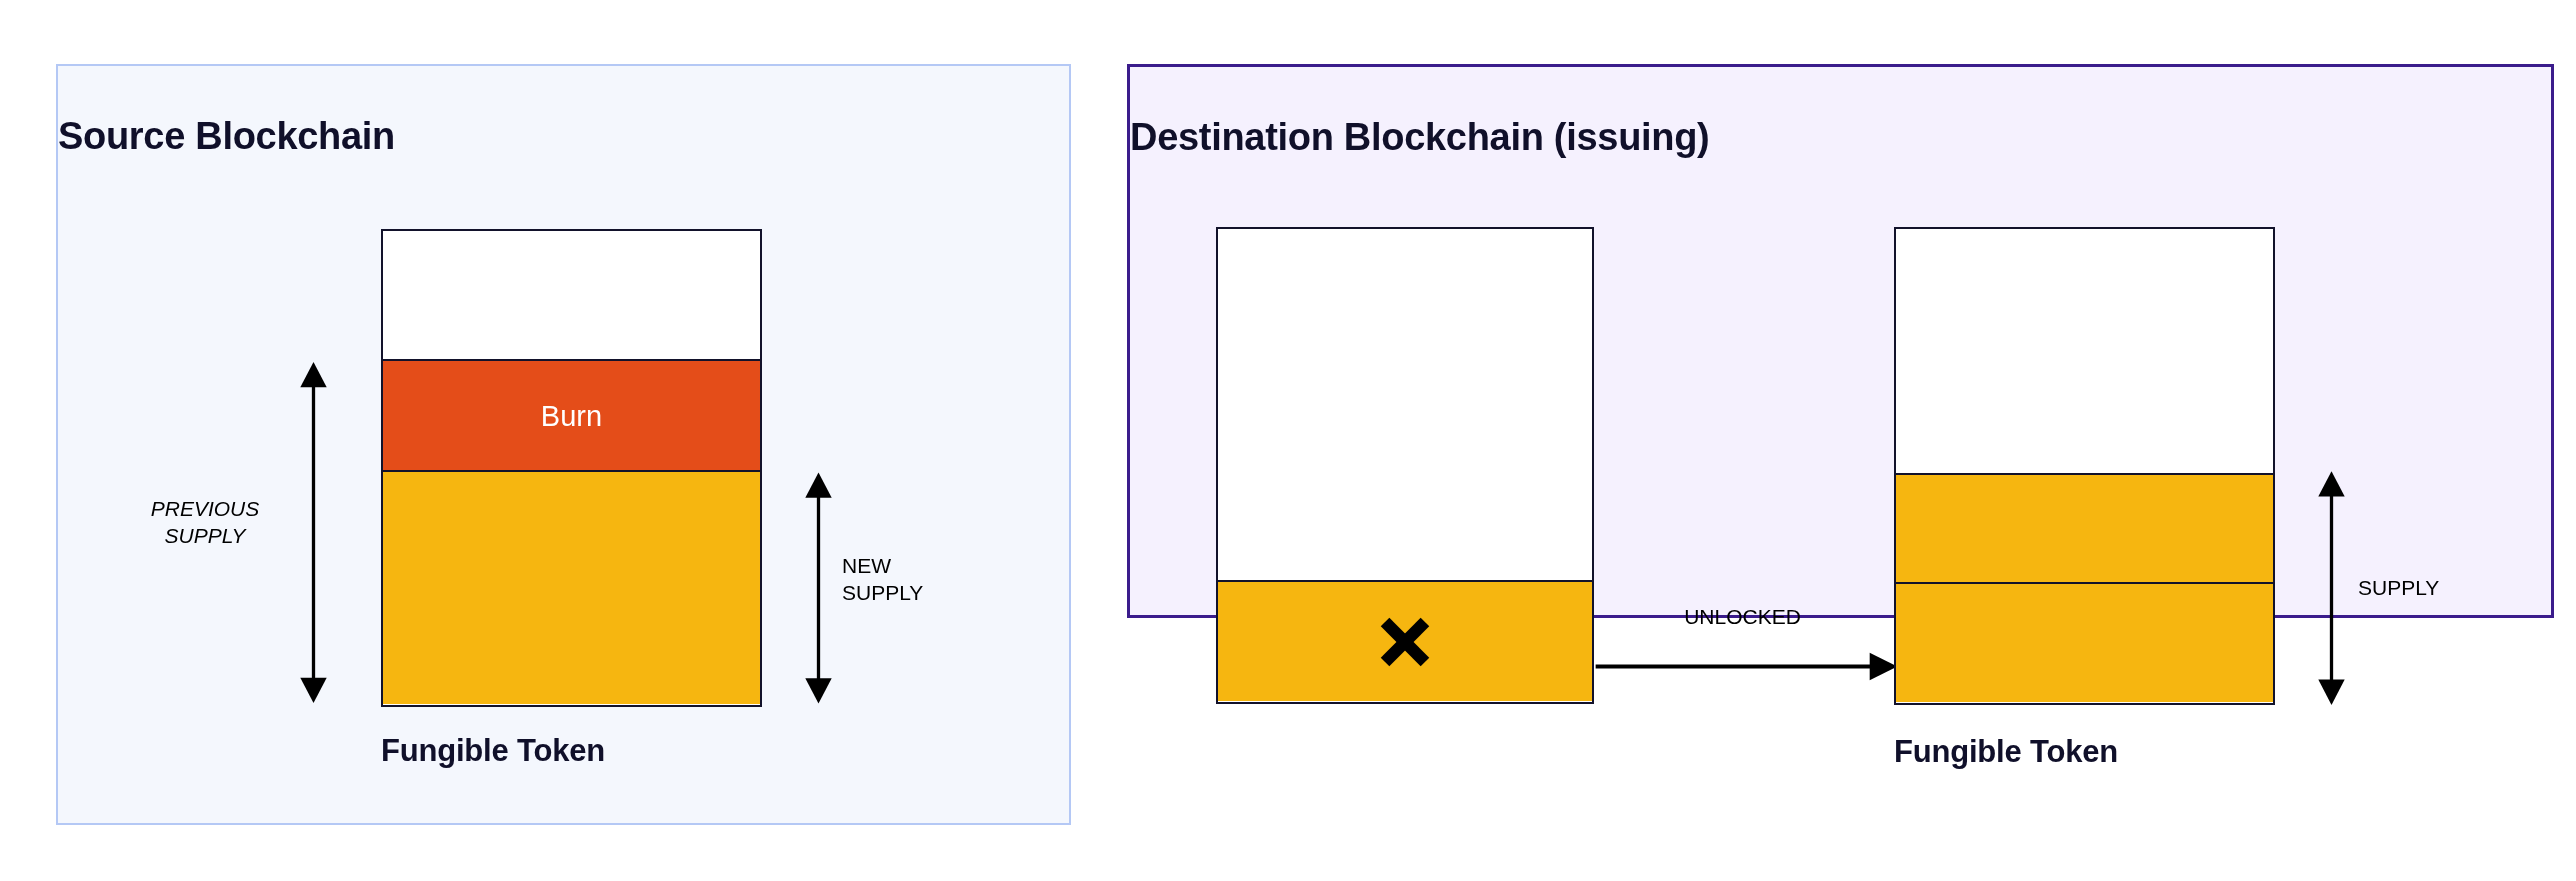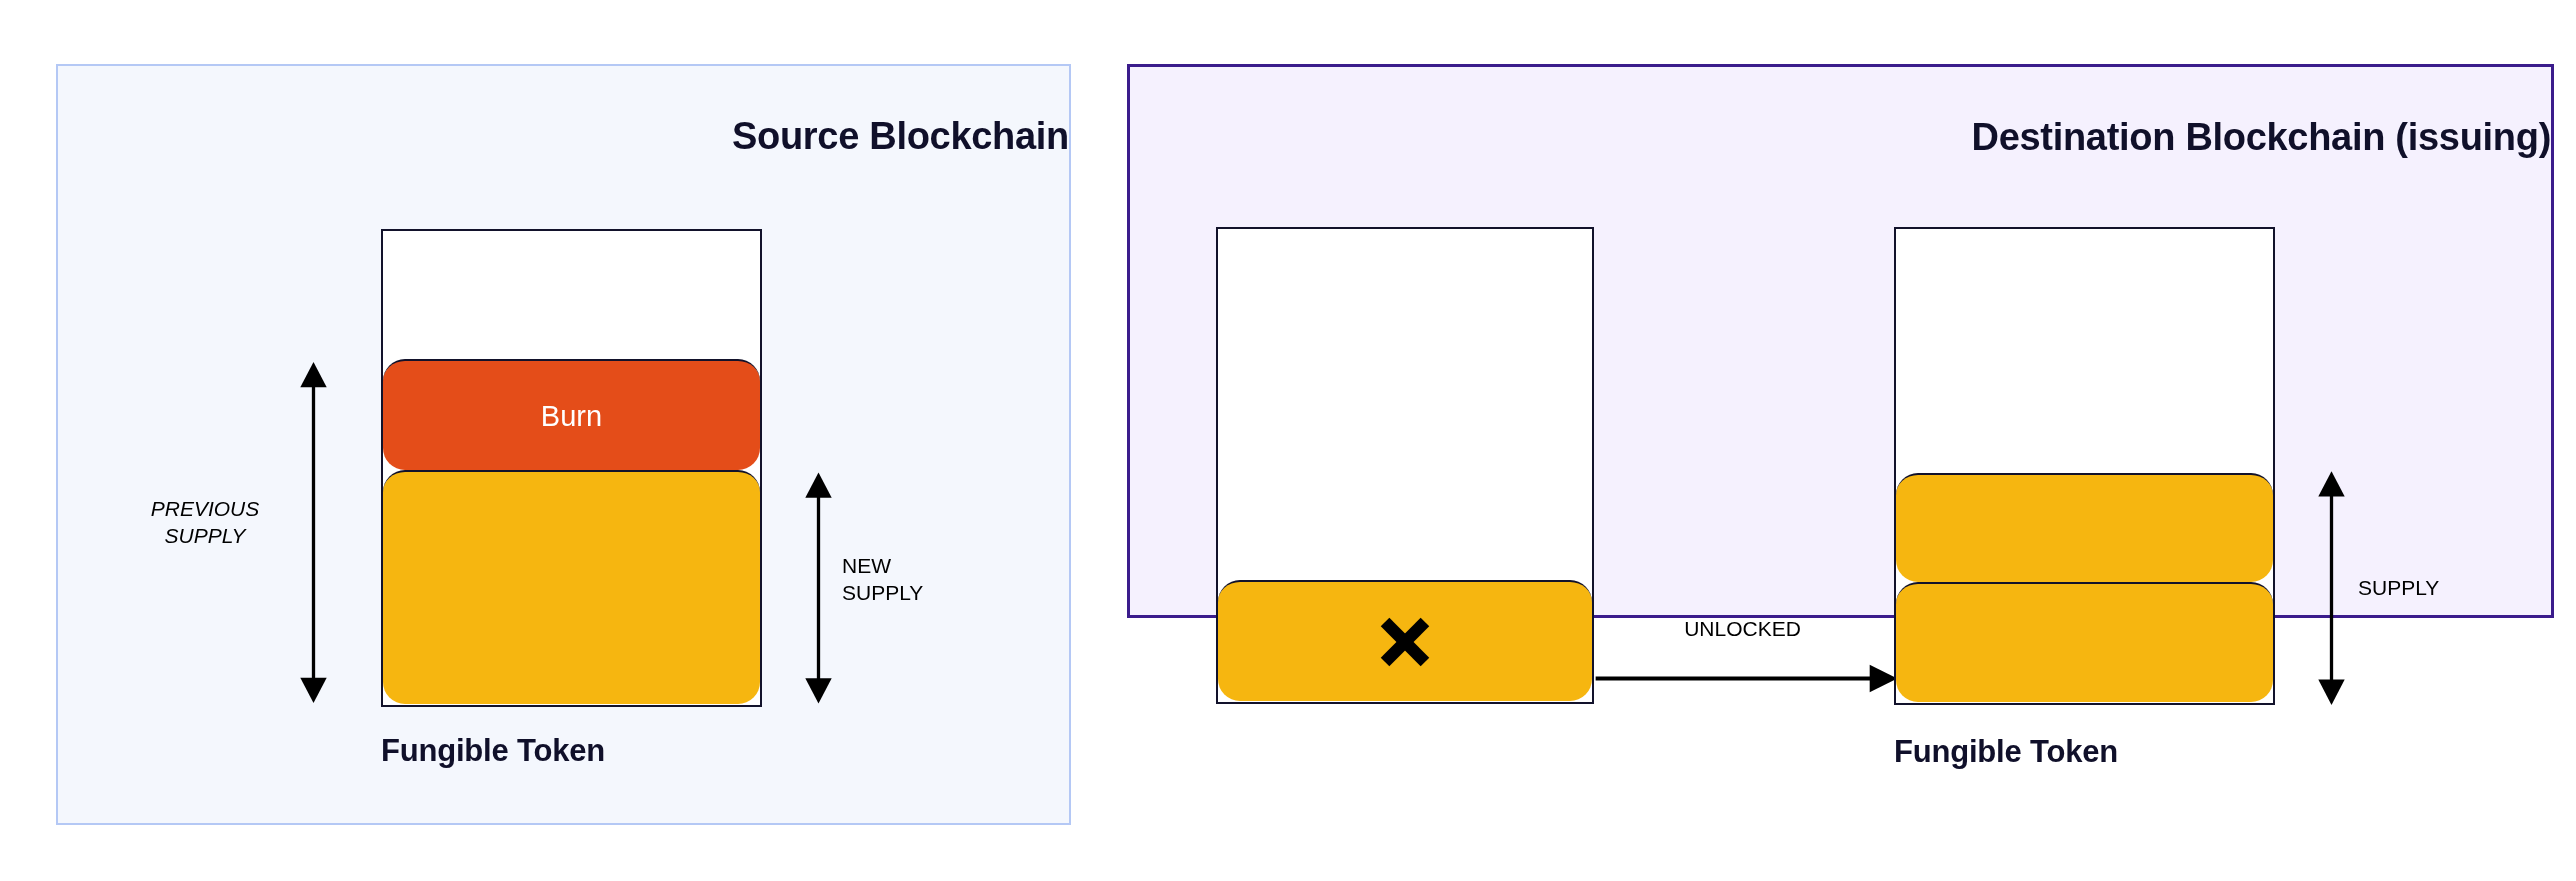--- a/index.html
+++ b/index.html
@@ -23,21 +23,21 @@
   }
   #panel-destination {
     left: 1127px; top: 64px; width: 1427px; height: 554px;
     background: #f5f1fe;
     border: 3.3px solid #3b1c8c;
   }
   .panel-title {
     position: absolute;
     left: 0; right: 0;
     top: 49px;
-    text-align: right;
+    text-align: left;
     font-size: 38px;
     font-weight: 700;
     color: #10102a;
     letter-spacing: -0.3px;
     white-space: nowrap;
   }
 
   
   .stack {
     position: absolute;
@@ -46,21 +46,21 @@
     background: #ffffff;
   }
   .seg {
     position: absolute;
     left: 0; right: 0;
     box-sizing: border-box;
   }
   .seg-white { background: #ffffff; }
   .seg-burn  { background: #e44d19; }
   .seg-gold  { background: #f6b610; }
-  .seg-top-rule { border-top: 2.8px solid #12122b; border-radius: 22px; }
+  .seg-top-rule { border-top: 2.8px solid #12122b; }
 
   .seg-label {
     position: absolute;
     left: 0; right: 0;
     top: 50%;
     transform: translateY(-50%);
     text-align: center;
     font-size: 29px;
     font-weight: 400;
     color: #ffffff;
@@ -158,21 +158,21 @@
         <div class="xmark" style="left: 50%; top: 50%; transform: translate(-50%, -50%);">
           <svg width="51" height="51" viewBox="0 0 92 92" aria-hidden="true">
             <line x1="10" y1="10" x2="82" y2="82" stroke="#000000" stroke-width="22" stroke-linecap="butt"></line>
             <line x1="82" y1="10" x2="10" y2="82" stroke="#000000" stroke-width="22" stroke-linecap="butt"></line>
           </svg>
         </div>
       </div>
     </div>
 
 
-    <div class="flow" style="left: 465px; top: 596px;">
+    <div class="flow" style="left: 465px; top: 584px;">
       <svg width="303" height="31" viewBox="0 0 545 56" aria-hidden="true">
         <line x1="0" y1="28" x2="505" y2="28" stroke="#000000" stroke-width="7"></line>
         <polygon points="545,28 495,53 495,3" fill="#000000"></polygon>
       </svg>
       <div class="flow-label" style="left: 0; top: -46px; width: 295px;">UNLOCKED</div>
     </div>
 
     <div class="stack" style="left: 764px; top: 160px; width: 381px; height: 478px;">
       <div class="seg seg-white" style="top: 0; height: 244px;"></div>
       <div class="seg seg-gold seg-top-rule" style="top: 244px; height: 109px;"></div>

